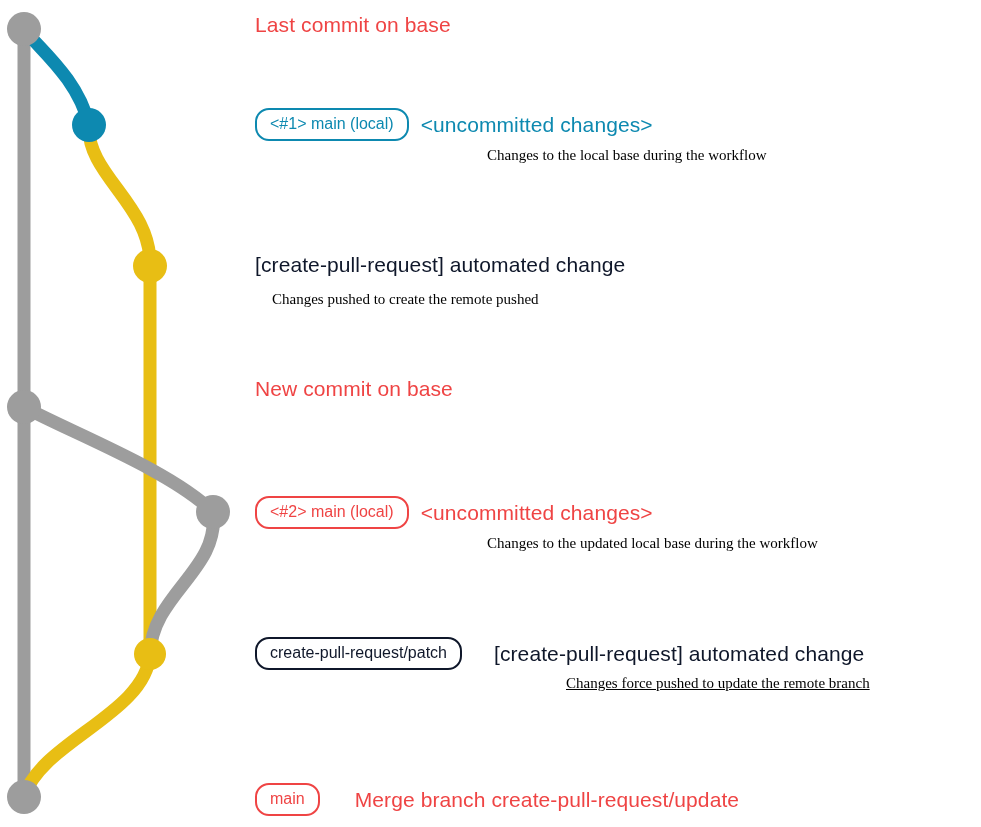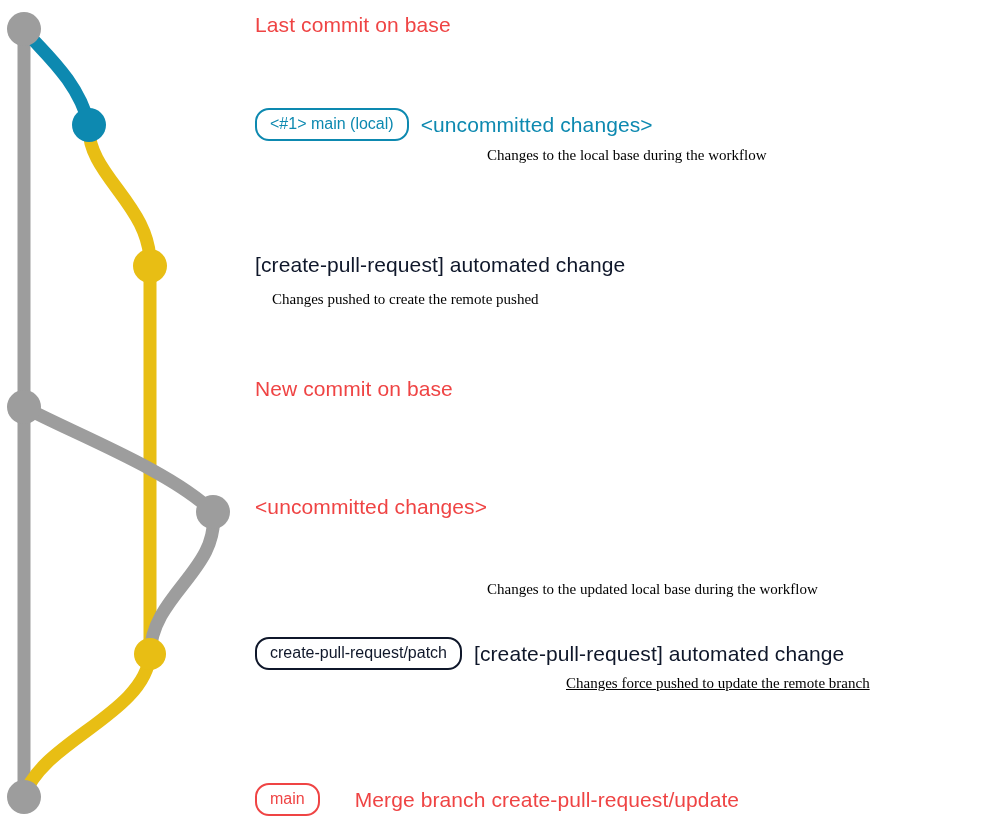--- a/index.html
+++ b/index.html
@@ -65,22 +65,22 @@
   .c-yellow{ color: #0f172a; }
 
   
   #row-last-commit        { left: 255px; top: 14px; }
   #row-pr1                { left: 255px; top: 108px; }
   #desc-pr1               { left: 487px; top: 148px; }
   #row-auto1              { left: 255px; top: 254px; }
   #desc-auto1             { left: 272px; top: 292px; }
   #row-new-commit         { left: 255px; top: 378px; }
   #row-pr2                { left: 255px; top: 496px; }
-  #desc-pr2               { left: 487px; top: 536px; margin-top: 46px; }
-  #row-auto2              { left: 255px; top: 637px; }
+  #desc-pr2               { left: 487px; top: 536px; }
+  #row-auto2              { left: 255px; top: 637px; gap: 20px; }
   #desc-auto2             { left: 566px; top: 676px; text-decoration: underline; }
   #row-merge              { left: 255px; top: 783px; gap: 23px; }
 </style>
 </head>
 <body>
 
 <svg id="graph-canvas" viewBox="0 0 981 827" width="981" height="827" xmlns="http://www.w3.org/2000/svg">
 
   <path d="M 24 29 L 24 797" fill="none" stroke="#9d9d9d" stroke-width="13" stroke-linecap="round"></path>
 
@@ -118,20 +118,21 @@
 <div class="row" id="row-auto1">
   <span class="commit-title c-yellow">[create-pull-request] automated change</span>
 </div>
 <div class="commit-desc" id="desc-auto1">Changes pushed to create the remote pushed</div>
 
 <div class="row" id="row-new-commit">
   <span class="commit-title c-gray">New commit on base</span>
 </div>
 
 <div class="row" id="row-pr2">
+  <span class="ref-badge c-gray">&lt;#2&gt; main (local)</span>
   <span class="commit-title c-gray">&lt;uncommitted changes&gt;</span>
 </div>
 <div class="commit-desc" id="desc-pr2">Changes to the updated local base during the workflow</div>
 
 <div class="row" id="row-auto2">
   <span class="ref-badge c-yellow">create-pull-request/patch</span>
   <span class="commit-title c-yellow">[create-pull-request] automated change</span>
 </div>
 <div class="commit-desc" id="desc-auto2">Changes force pushed to update the remote branch</div>
 

